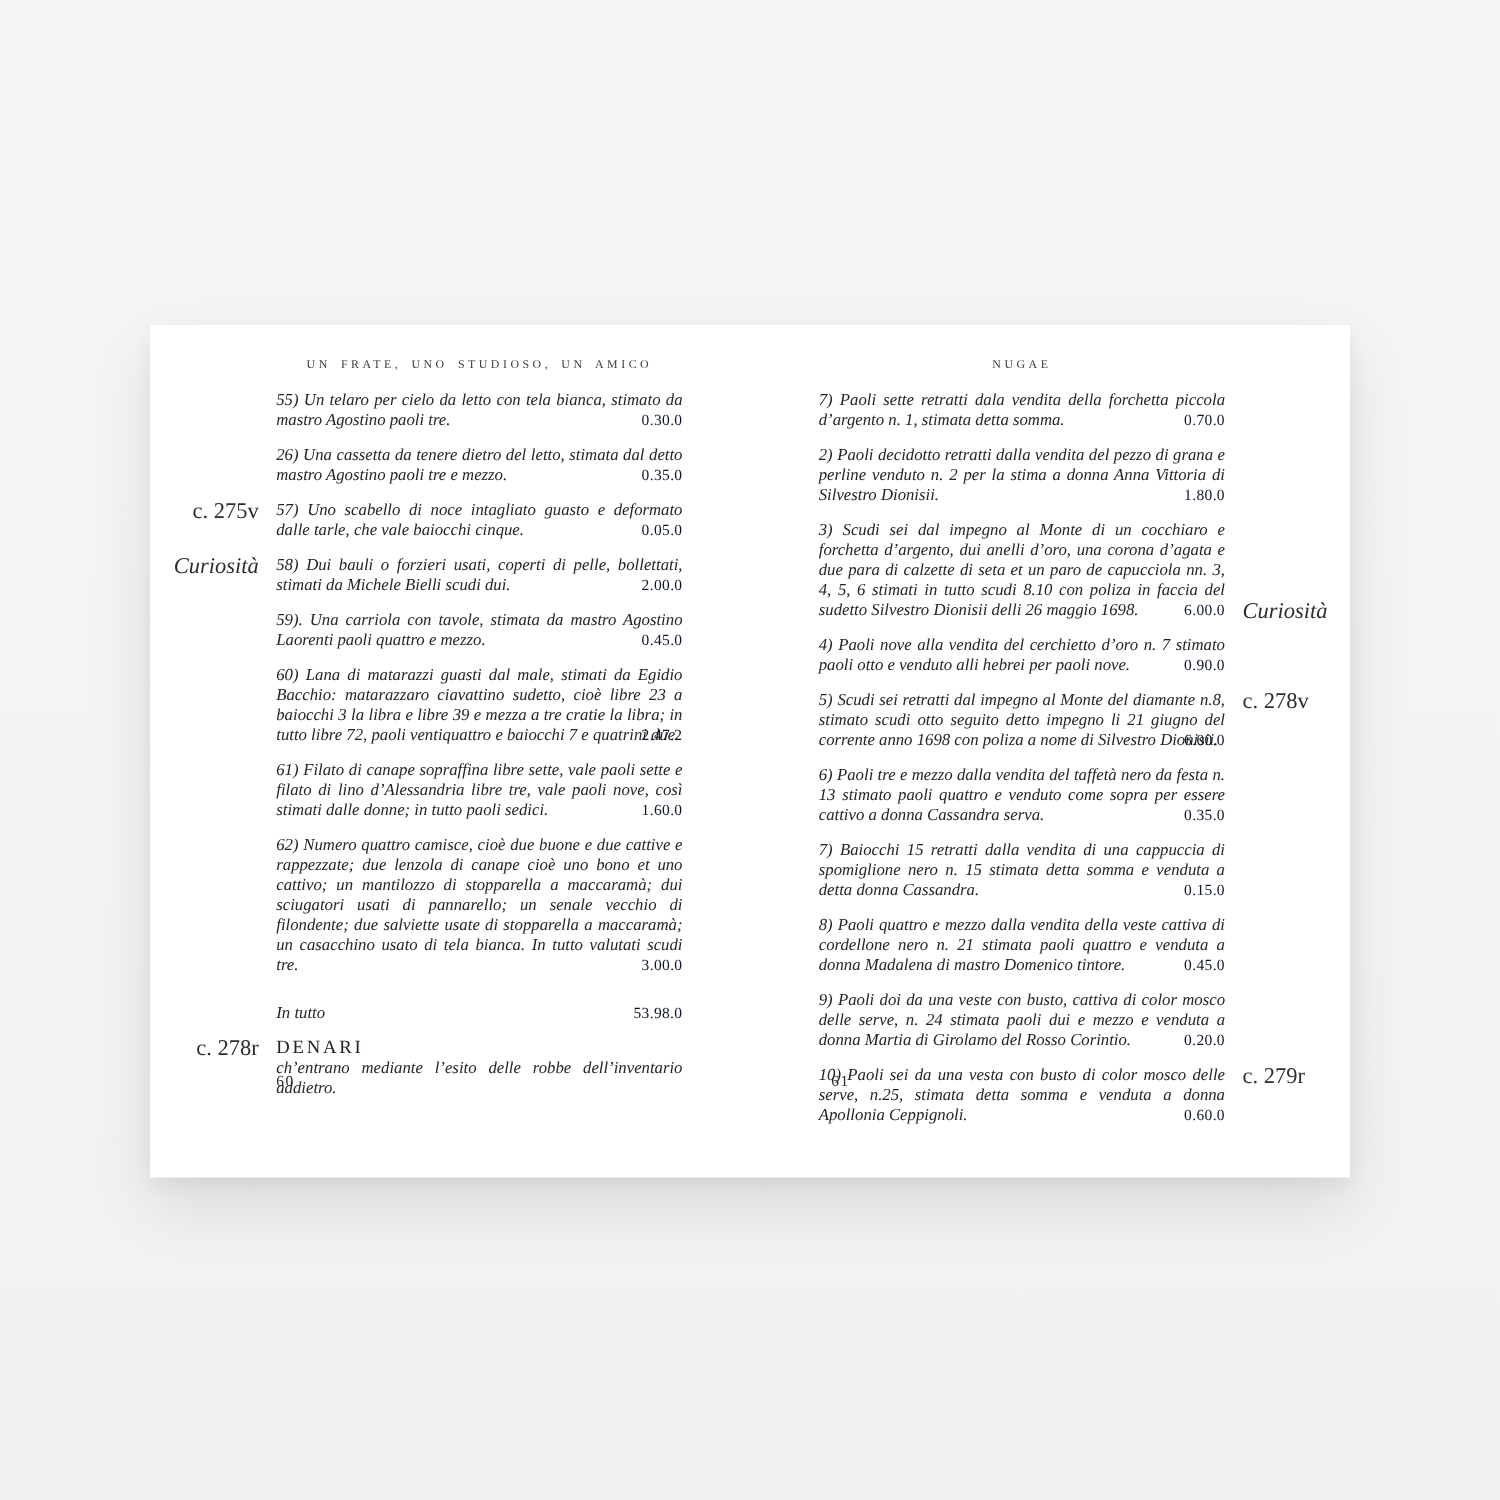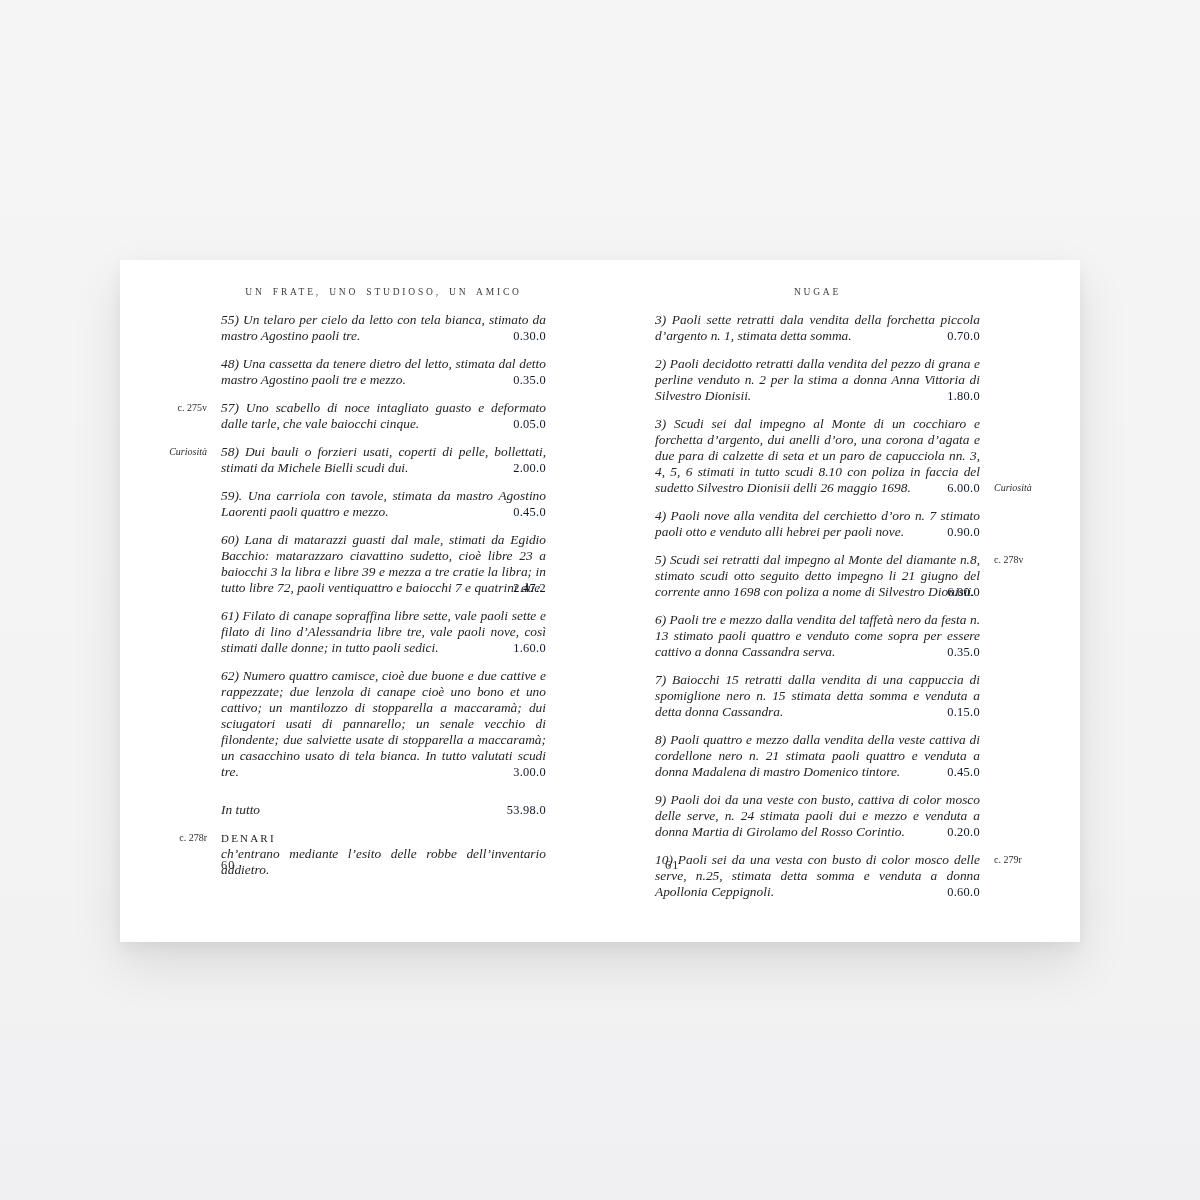--- a/index.html
+++ b/index.html
@@ -74,36 +74,36 @@
     font-style: normal;
     font-size: 12.4px;
     letter-spacing: 0.3px;
     line-height: 16px;
     color: #0f172a;
   }
   .margin-note {
     position: absolute;
     top: 0;
     font-style: normal;
-    font-size: 10px;
+    font-size: 18px;
     line-height: 16px;
     color: #2e2e2e;
     white-space: nowrap;
   }
   .page-left  .margin-note { right: calc(100% + 14px); }
   .page-right .margin-note { left: calc(100% + 14px); }
   .margin-note.align-bottom { top: auto; bottom: 0; }
   .margin-note.note-italic { font-style: italic; }
 
   .total-row { margin-top: 22px; }
 
   .section-head { margin-top: 0; }
   .section-title {
     font-style: normal;
-    font-size: 11px;
+    font-size: 15px;
     letter-spacing: 2.2px;
     color: #242424;
   }
   .section-subtitle { font-style: italic; }
 
   .folio {
     position: absolute;
     top: 598px;
     width: 325px;
     text-align: left;
@@ -119,21 +119,21 @@
 
 <div class="stage">
   <div class="spread">
 
     <section class="page page-left">
       <div class="running-head">UN FRATE, UNO STUDIOSO, UN AMICO</div>
 
       <div class="entries">
 
         <p class="entry"><span class="entry-text">55) Un telaro per cielo da letto con tela bianca, stimato da mastro Agostino paoli tre.</span><span class="entry-value">0.30.0</span></p>
-          <p class="entry"><span class="entry-text">48) Una cassetta da tenere dietro del letto, stimata dal detto mastro Agostino paoli tre e mezzo.</span><span class="entry-value">0.35.0</span></p>
+          <p class="entry"><span class="entry-text">26) Una cassetta da tenere dietro del letto, stimata dal detto mastro Agostino paoli tre e mezzo.</span><span class="entry-value">0.35.0</span></p>
           <p class="entry"><span class="entry-text">57) Uno scabello di noce intagliato guasto e deformato dalle tarle, che vale baiocchi cinque.</span><span class="entry-value">0.05.0</span><span class="margin-note">c. 275v</span></p>
           <p class="entry"><span class="entry-text">58) Dui bauli o forzieri usati, coperti di pelle, bollettati, stimati da Michele Bielli scudi dui.</span><span class="entry-value">2.00.0</span><span class="margin-note note-italic">Curiosità</span></p>
           <p class="entry"><span class="entry-text">59). Una carriola con tavole, stimata da mastro Agostino Laorenti paoli quattro e mezzo.</span><span class="entry-value">0.45.0</span></p>
           <p class="entry"><span class="entry-text">60) Lana di matarazzi guasti dal male, stimati da Egidio Bacchio: matarazzaro ciavattino sudetto, cioè libre 23 a baiocchi 3 la libra e libre 39 e mezza a tre cratie la libra; in tutto libre 72, paoli ventiquattro e baiocchi 7 e quatrini due.</span><span class="entry-value">2.47.2</span></p>
           <p class="entry"><span class="entry-text">61) Filato di canape sopraffina libre sette, vale paoli sette e filato di lino d’Alessandria libre tre, vale paoli nove, così stimati dalle donne; in tutto paoli sedici.</span><span class="entry-value">1.60.0</span></p>
           <p class="entry"><span class="entry-text">62) Numero quattro camisce, cioè due buone e due cattive e rappezzate; due lenzola di canape cioè uno bono et uno cattivo; un mantilozzo di stopparella a maccaramà; dui sciugatori usati di pannarello; un senale vecchio di filondente; due salviette usate di stopparella a maccaramà; un casacchino usato di tela bianca. In tutto valutati scudi tre.</span><span class="entry-value">3.00.0</span></p>
           <p class="entry total-row after-list">
           <span class="entry-text">In tutto</span>
           <span class="entry-value">53.98.0</span>
         </p>
@@ -145,21 +145,21 @@
         </p>
       </div>
 
       <div class="folio">60</div>
     </section>
 
     <section class="page page-right">
       <div class="running-head">NUGAE</div>
 
       <div class="entries">
-          <p class="entry"><span class="entry-text">3) Paoli sette retratti dala vendita della forchetta piccola d’argento n. 1, stimata detta somma.</span><span class="entry-value">0.70.0</span></p>
+          <p class="entry"><span class="entry-text">7) Paoli sette retratti dala vendita della forchetta piccola d’argento n. 1, stimata detta somma.</span><span class="entry-value">0.70.0</span></p>
           <p class="entry"><span class="entry-text">2) Paoli decidotto retratti dalla vendita del pezzo di grana e perline venduto n. 2 per la stima a donna Anna Vittoria di Silvestro Dionisii.</span><span class="entry-value">1.80.0</span></p>
           <p class="entry"><span class="entry-text">3) Scudi sei dal impegno al Monte di un cocchiaro e forchetta d’argento, dui anelli d’oro, una corona d’agata e due para di calzette di seta et un paro de capucciola nn. 3, 4, 5, 6 stimati in tutto scudi 8.10 con poliza in faccia del sudetto Silvestro Dionisii delli 26 maggio 1698.</span><span class="entry-value">6.00.0</span><span class="margin-note align-bottom note-italic">Curiosità</span></p>
           <p class="entry"><span class="entry-text">4) Paoli nove alla vendita del cerchietto d’oro n. 7 stimato paoli otto e venduto alli hebrei per paoli nove.</span><span class="entry-value">0.90.0</span></p>
           <p class="entry"><span class="entry-text">5) Scudi sei retratti dal impegno al Monte del diamante n.8, stimato scudi otto seguito detto impegno li 21 giugno del corrente anno 1698 con poliza a nome di Silvestro Dionisii.</span><span class="entry-value">6.00.0</span><span class="margin-note">c. 278v</span></p>
           <p class="entry"><span class="entry-text">6) Paoli tre e mezzo dalla vendita del taffetà nero da festa n. 13 stimato paoli quattro e venduto come sopra per essere cattivo a donna Cassandra serva.</span><span class="entry-value">0.35.0</span></p>
           <p class="entry"><span class="entry-text">7) Baiocchi 15 retratti dalla vendita di una cappuccia di spomiglione nero n. 15 stimata detta somma e venduta a detta donna Cassandra.</span><span class="entry-value">0.15.0</span></p>
           <p class="entry"><span class="entry-text">8) Paoli quattro e mezzo dalla vendita della veste cattiva di cordellone nero n. 21 stimata paoli quattro e venduta a donna Madalena di mastro Domenico tintore.</span><span class="entry-value">0.45.0</span></p>
           <p class="entry"><span class="entry-text">9) Paoli doi da una veste con busto, cattiva di color mosco delle serve, n. 24 stimata paoli dui e mezzo e venduta a donna Martia di Girolamo del Rosso Corintio.</span><span class="entry-value">0.20.0</span></p>
           <p class="entry"><span class="entry-text">10) Paoli sei da una vesta con busto di color mosco delle serve, n.25, stimata detta somma e venduta a donna Apollonia Ceppignoli.</span><span class="entry-value">0.60.0</span><span class="margin-note">c. 279r</span></p>
         </div>

